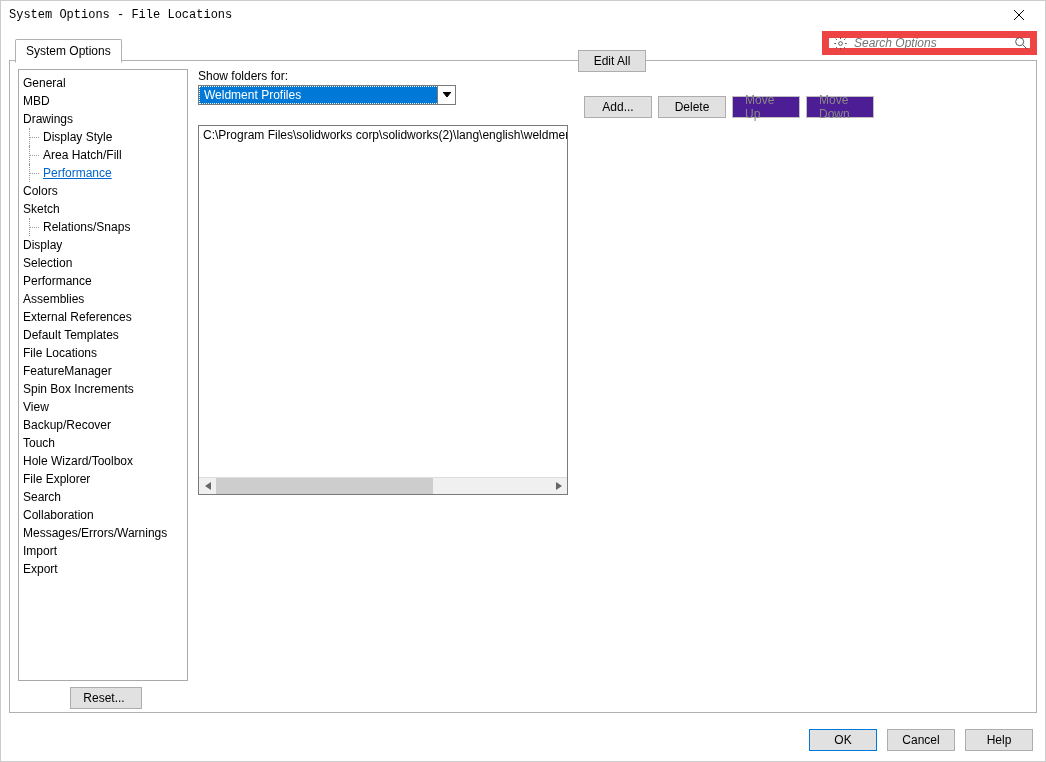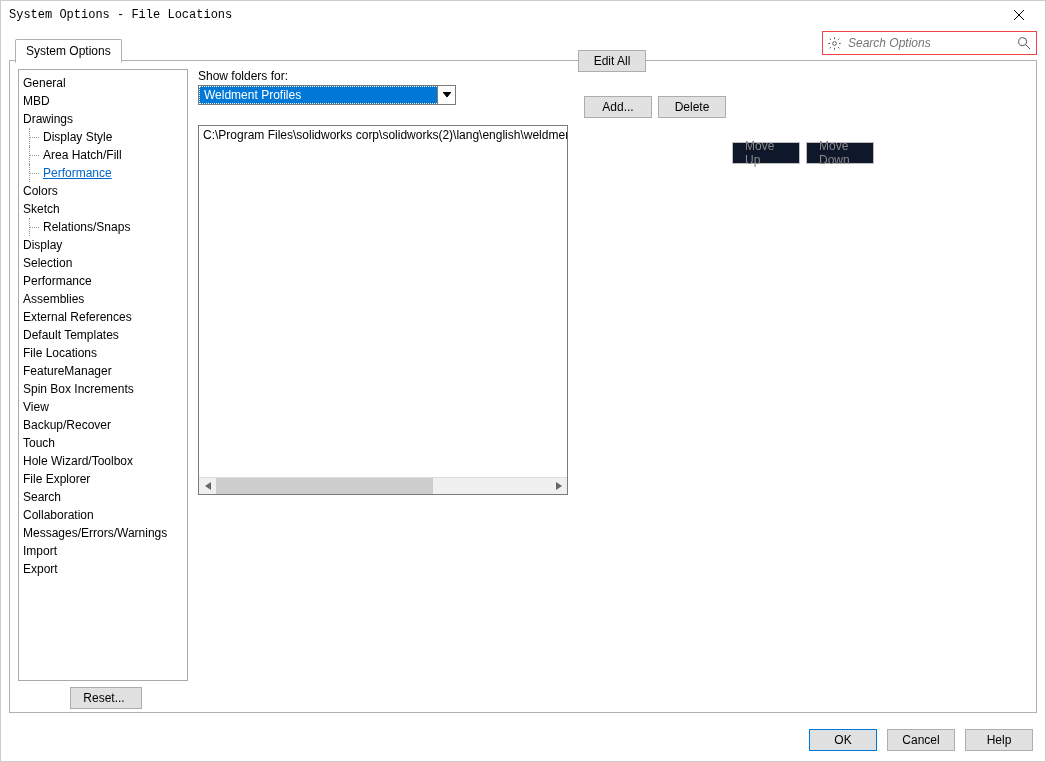--- a/index.html
+++ b/index.html
@@ -38,21 +38,21 @@
   .titlebar .close svg { stroke: #000; stroke-width: 1; }
 
   .toprow {
     position: absolute;
     top: 30px;
     right: 8px;
     width: 215px;
     height: 24px;
     display: flex;
     align-items: center;
-    border: 1px solid #ef4444;
+    border: 7px solid #ef4444;
     background: #fff;
     padding: 0 4px;
   }
   .toprow .gear { margin-right: 4px; display:flex; align-items:center; }
   .toprow input {
     flex: 1;
     border: none;
     outline: none;
     font-size: 12px;
     font-style: italic;
@@ -222,21 +222,21 @@
     align-items: center;
     justify-content: center;
     height: 22px;
     padding: 0 12px;
     min-width: 68px;
     background: #e1e1e1;
     border: 1px solid #adadad;
     font-size: 12px;
     cursor: pointer;
   }
-  .btn.disabled { color: #888; border-color:#bfbfbf; background:#0f172a; cursor:default;margin-top:46px;}
+  .btn.disabled { color: #888; border-color:#bfbfbf; background:#4c1d95; cursor:default;}
   .btn.wide { min-width: 72px; padding-left: 8px; }
 
   .bottombar {
     position: absolute;
     bottom: 10px;
     right: 12px;
     display: flex;
     gap: 10px;
   }
   .btn.primary {

